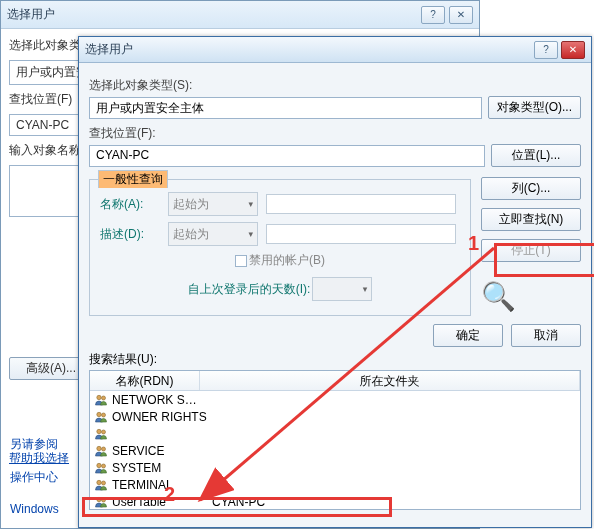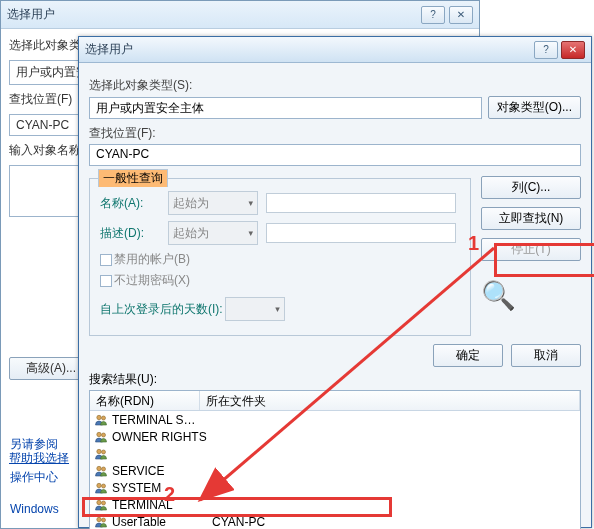--- a/index.html
+++ b/index.html
@@ -32,29 +32,29 @@
 .sbtn { border: 1px solid #8aa2ba; background: linear-gradient(#fbfcfe,#e8eff6); padding: 2px 8px; border-radius: 2px; min-width: 90px; text-align: center; }
 
 .groupbox { border: 1px solid #b8c8d8; margin-top: 6px; padding: 12px 10px 10px; position: relative; }
 .grouptitle { position: absolute; top: -10px; left: 8px; background: #fdba74; padding: 0 4px; border: 1px solid #b8c8d8; border-bottom: none; }
 .grid2 { display: grid; grid-template-columns: 60px 90px 1fr; gap: 6px 8px; align-items: center; margin-bottom: 6px; }
 .graylbl { color: #0f766e; }
 .combo { border: 1px solid #c0cdd9; background: #f5f7f9; height: 24px; padding: 8px 4px; display: flex; align-items: center; justify-content: space-between; color: #888; }
 .combo .tri { font-size: 9px; color: #666; }
 .combo.disabled { background: #eef1f4; }
 .txtinput { border: 1px solid #c0cdd9; background: #fff; height: 20px; width: 190px; }
-.chk-row { display: flex; align-items: center; gap: 2px; margin: 4px 0; color: #888; }
+.chk-row { display: flex; align-items: center; gap: 2px; margin: 4px 0; color: #888; justify-content: center; }
 .chk { width: 12px; height: 12px; border: 1px solid #9cb4cc; background: #fff; }
 .mag-icon { color: #caa63a; font-size: 28px; margin-top: 10px; }
 
 .ok-cancel { display: flex; justify-content: flex-end; gap: 8px; margin: 8px 0 4px; }
 .results-label { margin-top: 2px; }
 .results-frame { border: 1px solid #9cb4cc; background: #fff; height: 140px; margin-top: 2px; overflow: hidden; }
 .results-head { display: flex; background: linear-gradient(#fdfefe,#eef3f8); border-bottom: 1px solid #c8d6e4; height: 20px; }
-.results-head .col { padding: 2px 6px; border-right: 1px solid #d2dde8; }
+.results-head .col { padding: 2px 6px; border-right: 1px solid #d2dde8; text-align: center; }
 .col1 { width: 110px; } .col2 { flex: 1; }
 .results-body { }
 .res-row { display: flex; align-items: center; height: 17px; padding: 0 4px; gap: 4px; font-family: Tahoma, sans-serif; font-size: 11px; }
 .uicon { display: inline-block; width: 14px; text-align: center; }
 .uicon svg { vertical-align: middle; }
 .res-row .c1 { width: 96px; } .res-row .c2 { flex:1; }
 
 .red-box1 { position: absolute; border: 3px solid #e53935; z-index: 30; }
 .red-box-find { left: 574px; top: 243px; width: 104px; height: 34px; transform: translateX(-80px); }
 .red-box-user { left: 82px; top: 497px; width: 310px; height: 20px; }
@@ -109,20 +109,21 @@
   </div>
   <div class="front-body">
     <div class="lbl">选择此对象类型(S):</div>
     <div class="field-row">
       <div class="txtbox">用户或内置安全主体</div>
       <span class="sbtn">对象类型(O)...</span>
     </div>
     <div class="lbl">查找位置(F):</div>
     <div class="field-row">
       <div class="txtbox">CYAN-PC</div>
+      <span class="sbtn">位置(L)...</span>
     </div>
 
     <div style="display:flex; gap:10px;">
       <div class="groupbox" style="flex:1">
         <div class="grouptitle">一般性查询</div>
         <div class="grid2">
           <span class="graylbl">名称(A):</span>
           <div class="combo disabled">
               <span>起始为</span>
               <span class="tri">▾</span>
@@ -134,24 +135,20 @@
           <div class="combo disabled">
               <span>起始为</span>
               <span class="tri">▾</span>
             </div>
           <div class="txtinput"></div>
         </div>
         <div class="chk-row">
             <span class="chk"></span>
             <span>禁用的帐户(B)</span>
           </div>
-        <div class="chk-row">
-            <span class="chk"></span>
-            <span>不过期密码(X)</span>
-          </div>
         <div class="chk-row" style="margin-top:8px">
           <span class="graylbl">自上次登录后的天数(I):</span>
           <div class="combo disabled" style="width:60px">
               <span></span>
               <span class="tri">▾</span>
             </div>
         </div>
       </div>
       <div style="width:100px; display:flex; flex-direction:column; gap:8px; align-items:stretch; padding-top:4px;">
         <span class="sbtn" style="min-width:auto">列(C)...</span>
@@ -172,21 +169,21 @@
         <div class="col col2">所在文件夹</div>
       </div>
       <div class="results-body" id="results-body">
           <div class="res-row">
             <span class="uicon"><svg width="14" height="12" viewBox="0 0 14 12">
                 <circle cx="5" cy="3.5" r="2.2" fill="#d9a55a" stroke="#8a6a2e" stroke-width="0.6"></circle>
                 <path d="M1.5 11 Q1.5 7 5 7 Q8.5 7 8.5 11 Z" fill="#4a78b5" stroke="#2e4e78" stroke-width="0.6"></path>
                 <circle cx="9.5" cy="4" r="2" fill="#d9a55a" stroke="#8a6a2e" stroke-width="0.6"></circle>
                 <path d="M6.5 11 Q6.5 7.5 9.5 7.5 Q12.5 7.5 12.5 11 Z" fill="#6a9a4a" stroke="#3e6a2e" stroke-width="0.6"></path>
               </svg></span>
-            <span class="c1">TERMINAL S…</span>
+            <span class="c1">NETWORK S…</span>
             <span class="c2"></span>
           </div>
           <div class="res-row">
             <span class="uicon"><svg width="14" height="12" viewBox="0 0 14 12">
                 <circle cx="5" cy="3.5" r="2.2" fill="#d9a55a" stroke="#8a6a2e" stroke-width="0.6"></circle>
                 <path d="M1.5 11 Q1.5 7 5 7 Q8.5 7 8.5 11 Z" fill="#4a78b5" stroke="#2e4e78" stroke-width="0.6"></path>
                 <circle cx="9.5" cy="4" r="2" fill="#d9a55a" stroke="#8a6a2e" stroke-width="0.6"></circle>
                 <path d="M6.5 11 Q6.5 7.5 9.5 7.5 Q12.5 7.5 12.5 11 Z" fill="#6a9a4a" stroke="#3e6a2e" stroke-width="0.6"></path>
               </svg></span>
             <span class="c1">OWNER RIGHTS</span>

